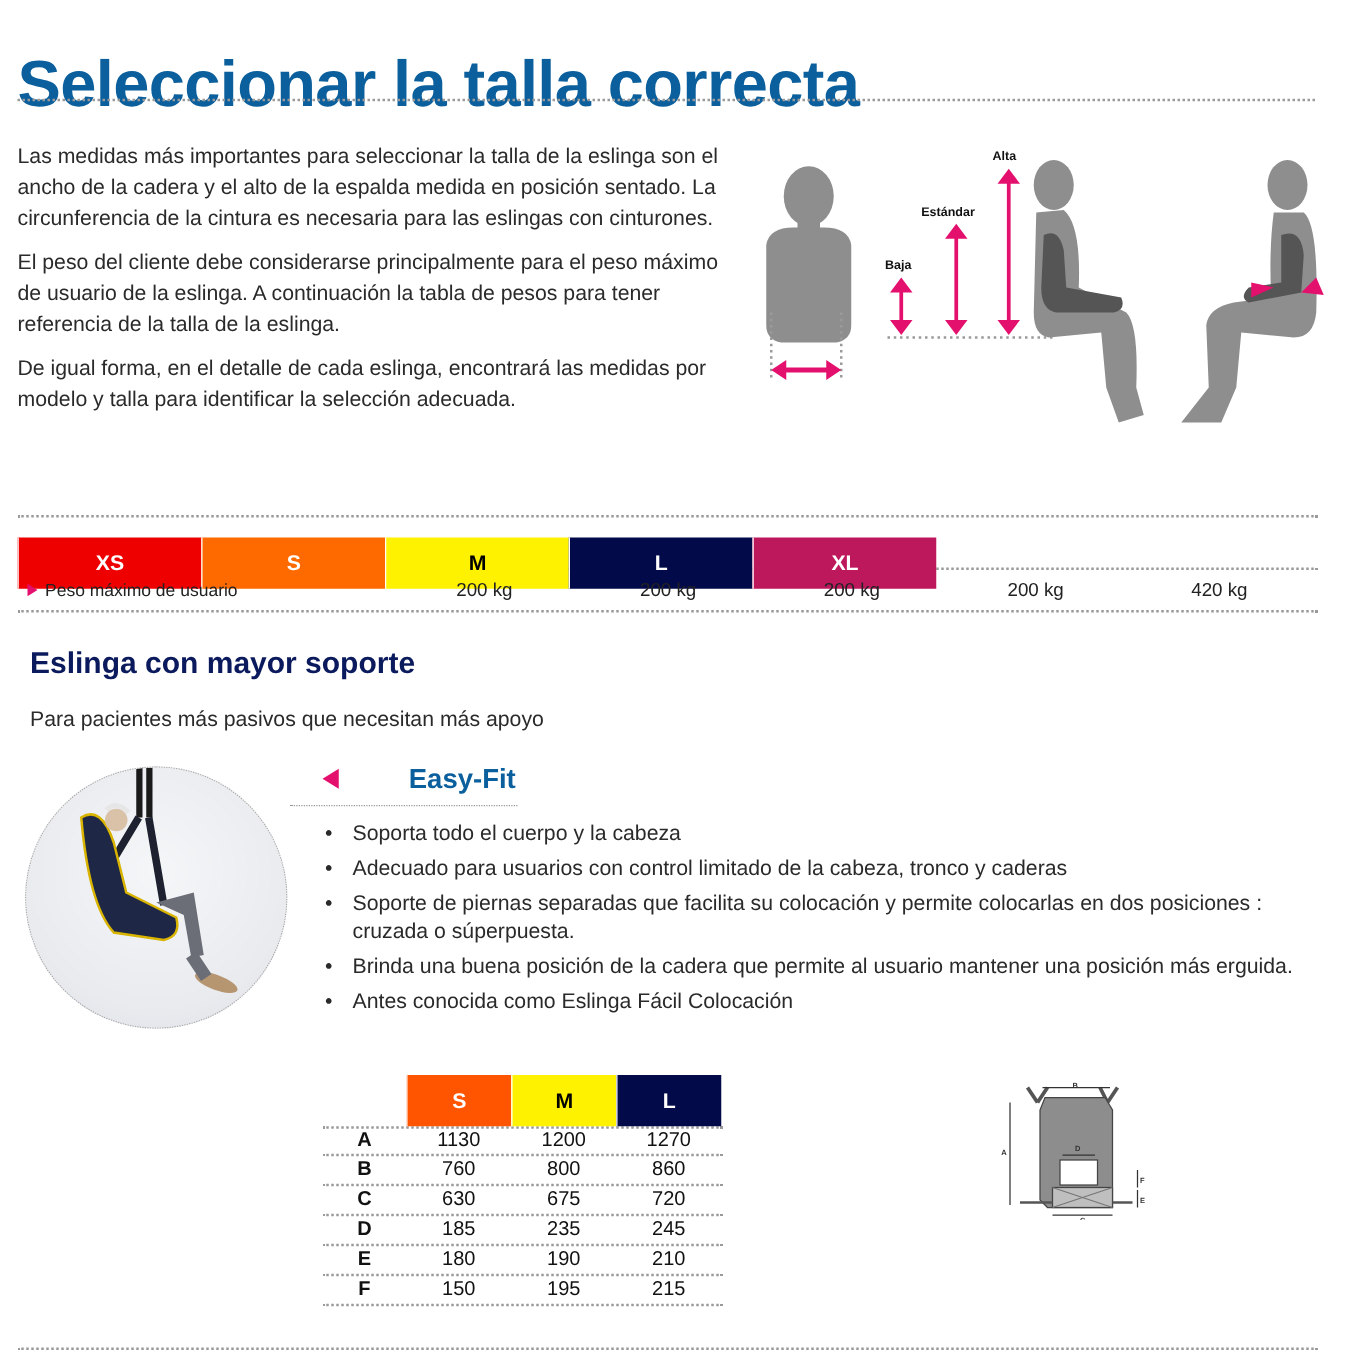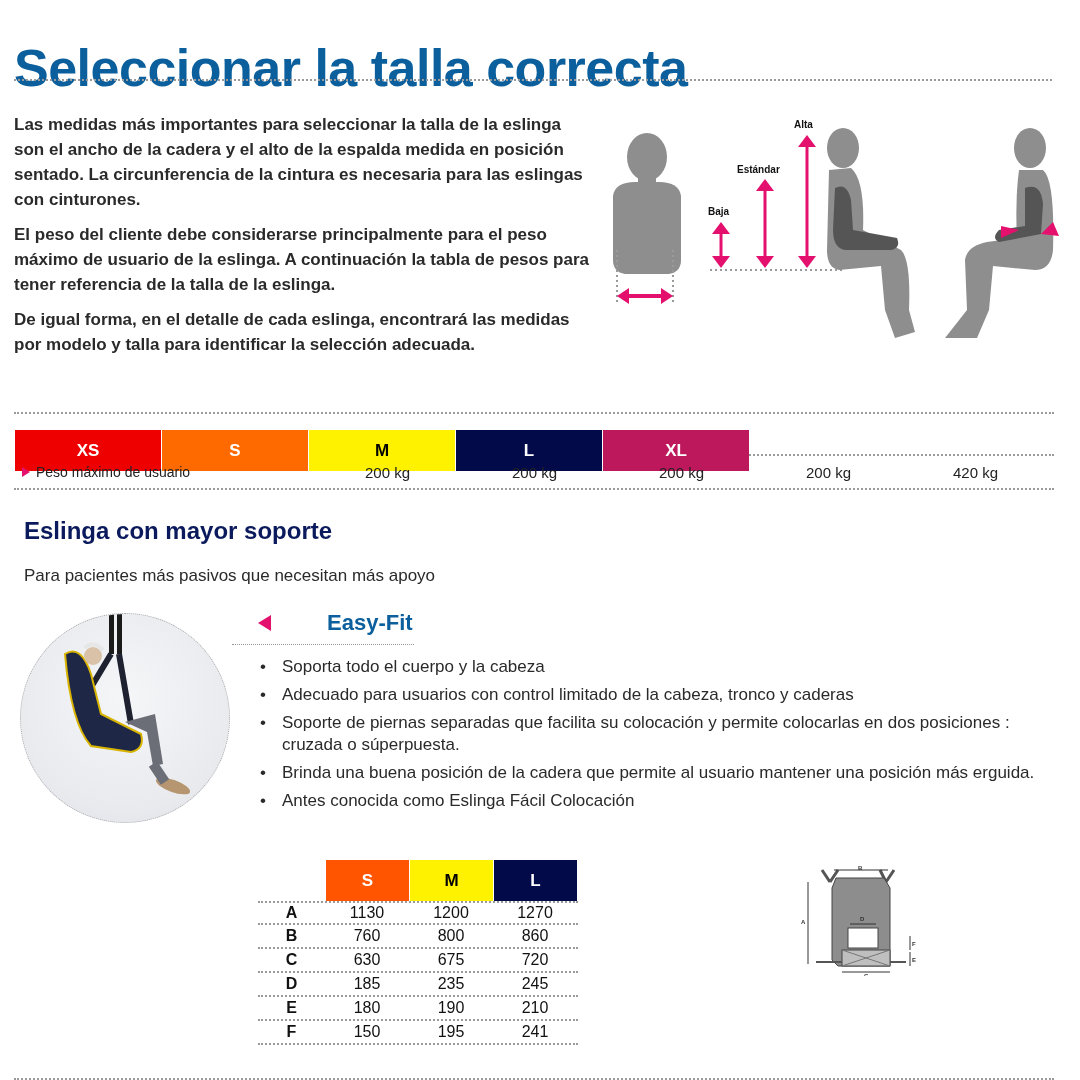--- a/index.html
+++ b/index.html
@@ -3,21 +3,21 @@
 <meta charset="utf-8">
 <style>
   * { box-sizing: border-box; margin: 0; padding: 0; }
   html, body { width: 1080px; height: 1080px; background: #ffffff; overflow: hidden; }
   body { font-family: "Liberation Sans", "DejaVu Sans", sans-serif; color: #2a2a2a; position: relative; }
 
   .title { position: absolute; left: 14px; top: 8px; font-size: 52px; font-weight: bold; color: #0a5f9c; letter-spacing: -0.5px; margin-top: 30px; }
   .dots { position: absolute; border-top: 2px dotted #9a9a9a; height: 0; }
 
   .intro { position: absolute; left: 14px; top: 112px; width: 580px; font-size: 17px; line-height: 25px; color: #2a2a2a; }
-  .intro p { margin-bottom: 10px; font-weight: bold; }
+  .intro p { margin-bottom: 10px; }
 
   .figure { position: absolute; left: 595px; top: 110px; width: 480px; height: 240px; }
 
   .size-table { position: absolute; left: 14px; top: 413px; width: 1040px; }
   .size-row { display: flex; height: 41px; align-items: center; }
   .size-row.weight { height: 36px; border-top: 2px dotted #9a9a9a; border-bottom: 2px dotted #9a9a9a; }
   .size-row .label { width: 300px; display: flex; align-items: center; padding-left: 8px; }
   .tri { width: 0; height: 0; border-top: 5px solid transparent; border-bottom: 5px solid transparent; border-left: 8px solid #e4106e; margin-right: 6px; }
   .label-tamano { font-size: 18px; font-weight: bold; color: #0a1a5c; }
   .label-peso { font-size: 14px; color: #222; }
@@ -197,21 +197,21 @@
     <div class="dim-row">
       <div class="rl">E</div>
       <div class="v">180</div>
       <div class="v">190</div>
       <div class="v">210</div>
     </div>
     <div class="dim-row">
       <div class="rl">F</div>
       <div class="v">150</div>
       <div class="v">195</div>
-      <div class="v">241</div>
+      <div class="v">215</div>
     </div>
   </div>
 </div>
 
 <svg class="schematic" viewBox="0 0 124 110">
   <path d="M32 16 L24 4 M32 16 L40 4" stroke="#555" stroke-width="3"></path>
   <path d="M88 16 L82 4 M88 16 L96 4" stroke="#555" stroke-width="3"></path>
   <path d="M38 12 L86 12 L92 22 L92 100 L40 100 L34 94 L34 22 Z" fill="#8d8d8d" stroke="#444" stroke-width="1"></path>
   <rect x="44" y="84" width="48" height="16" fill="#bfbfbf" stroke="#444" stroke-width="1"></rect>
   <path d="M44 84 L92 100 M44 100 L92 84" stroke="#777" stroke-width="1"></path>

